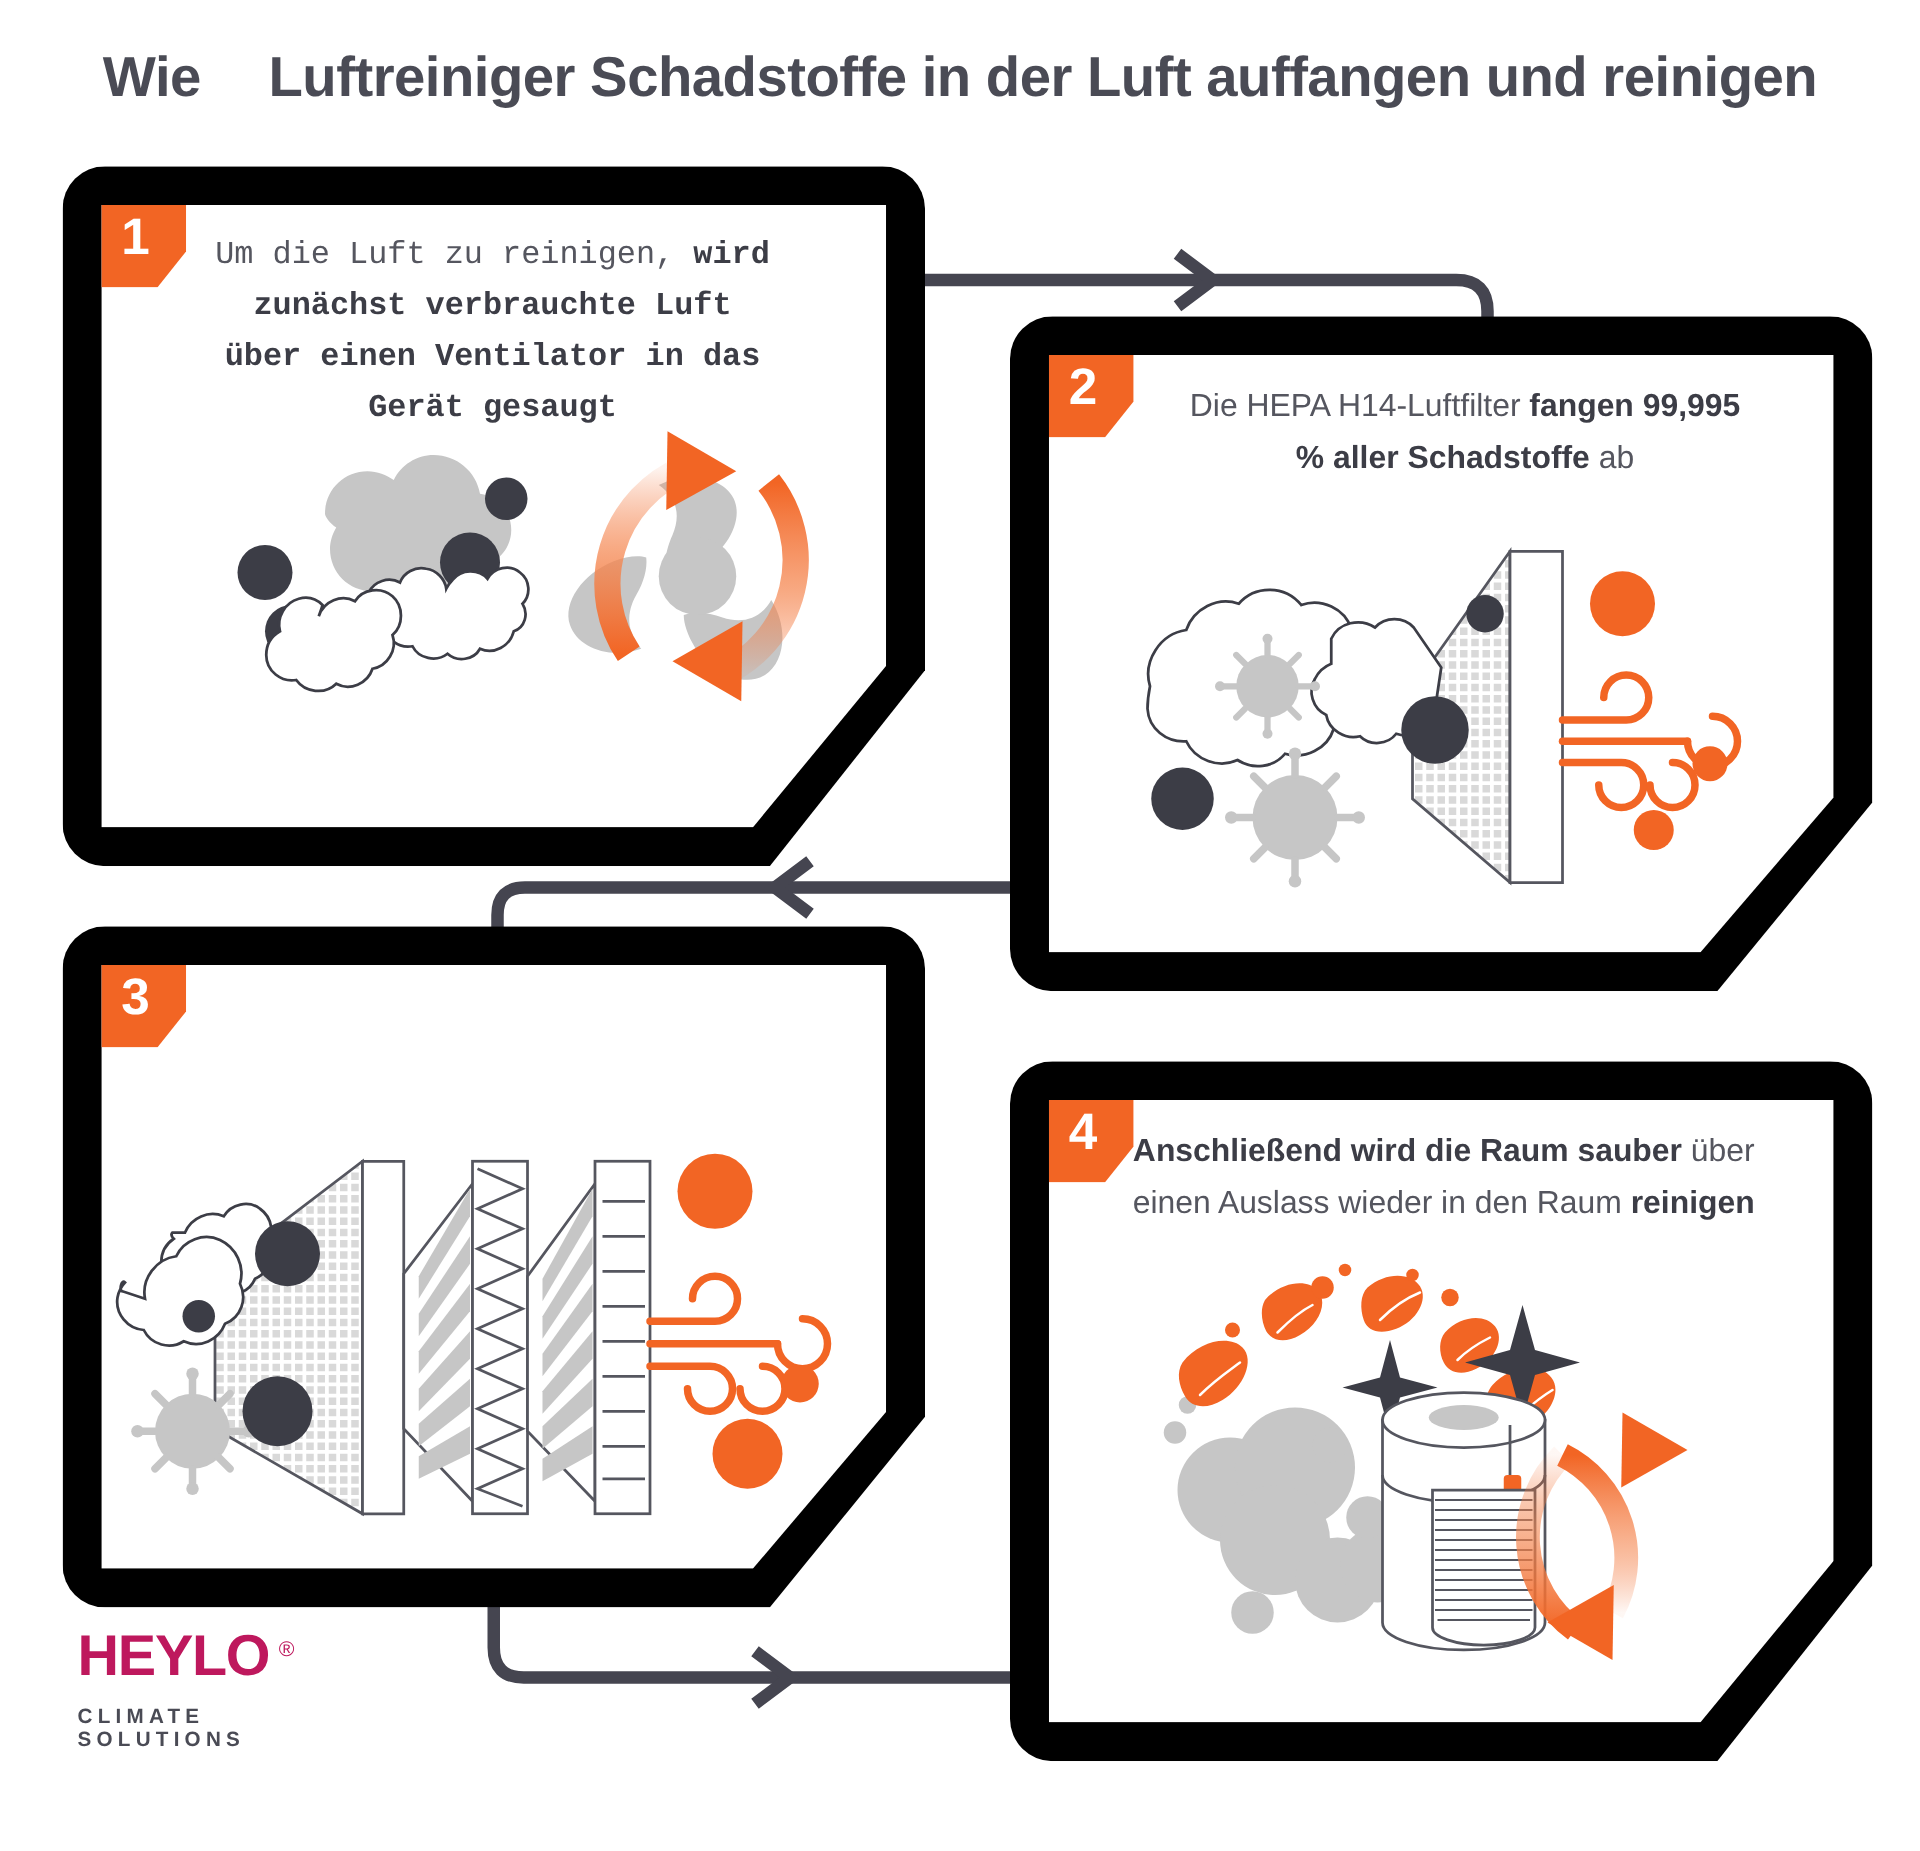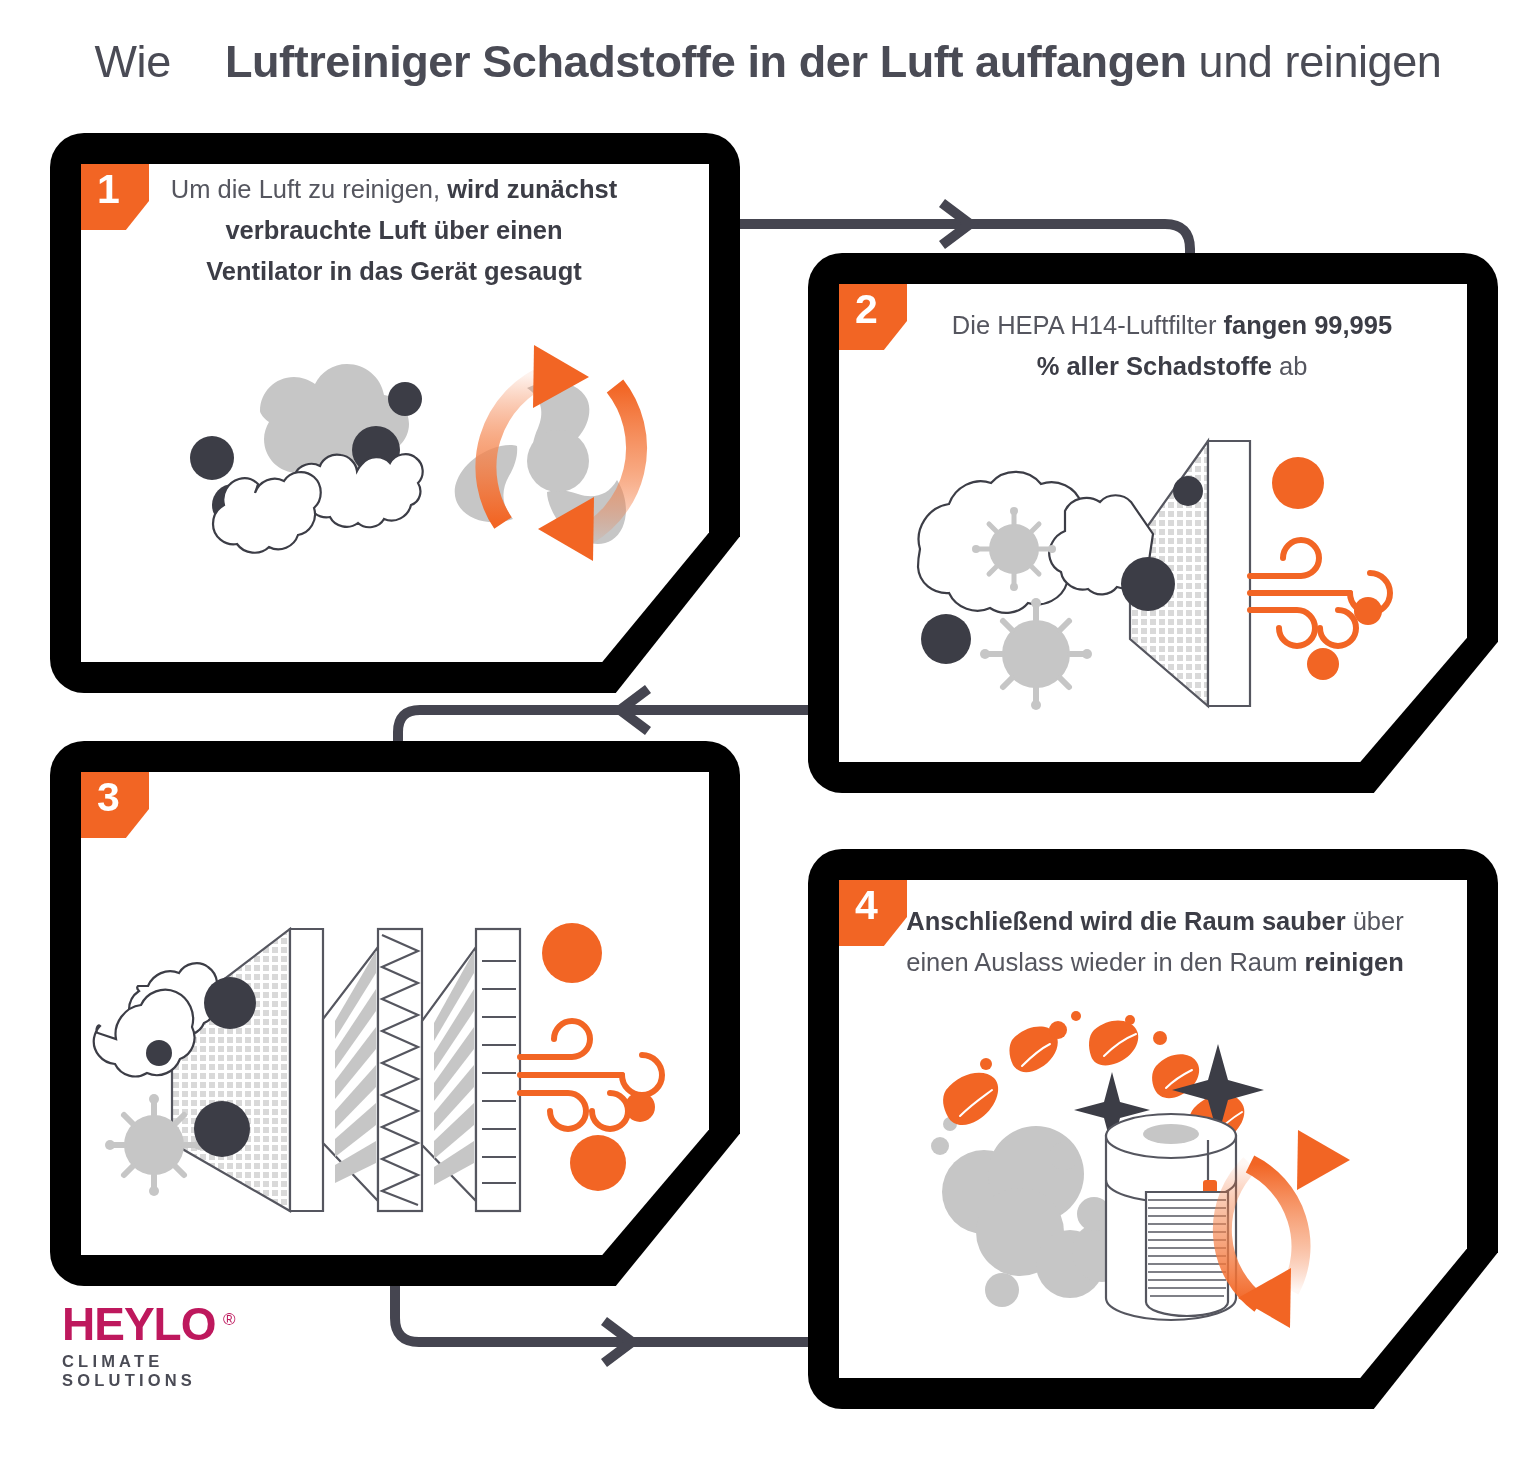--- a/index.html
+++ b/index.html
@@ -9,21 +9,21 @@
     color:#3f404a;
   }
   #stage{position:absolute;inset:0;width:1536px;height:1481px;}
 
   
   .title{
     position:absolute;left:0;top:34px;width:1536px;text-align:center;
     font-size:45px;line-height:56px;color:#4a4b55;letter-spacing:-0.4px;
     white-space:nowrap;
   }
-  .title .lt{font-weight:400;}
+  .title .lt{font-weight:700;}
   .title .bd{font-weight:700;margin-left:42px;}
 
   
   .card{position:absolute;}
   .card .shell{
     position:absolute;inset:0;
     background:#000000;
     border-radius:34px;
     clip-path:polygon(0 0,100% 0,100% 72%,82% 100%,0 100%);
   }
@@ -52,21 +52,21 @@
   .logo .word{
     font-size:46px;font-weight:700;color:#be185d;letter-spacing:-1px;
     line-height:48px;font-family:"Liberation Sans",sans-serif;
     position:relative;display:inline-block;
   }
   .logo .reg{
     position:absolute;right:-19px;top:-4px;font-size:17px;font-weight:400;
   }
   .logo .tag{
     font-size:16.5px;letter-spacing:4.2px;color:#4a4b55;font-weight:700;
-    margin-top:4px;
+    margin-top:16px;
   }
   svg{display:block;overflow:visible;}
 </style>
 </head>
 <body>
 
 <div id="stage">
 
   <div class="title">
     <span class="lt">Wie </span><span class="bd">Luftreiniger Schadstoffe in der Luft auffangen</span><span class="lt"> und reinigen</span>
@@ -91,21 +91,21 @@
   </svg>
 
   <div class="card" style="left:50px;top:133px;width:690px;height:560px;">
     <div class="shell"></div>
     <div class="inner" style="left:31px;top:31px;width:628px;height:498px;"></div>
 
     <div class="numtag" style="left:31px;top:31px;width:68px;height:66px;">
       <span>1</span>
     </div>
 
-    <div class="ctext" style="left:118px;top:36px;width:452px;">
+    <div class="ctext" style="left:118px;top:50px;width:452px;font-family:Liberation Mono, monospace;">
       <span>Um die Luft zu reinigen, </span><b>wird zunächst verbrauchte Luft über einen Ventilator in das Gerät gesaugt</b>
     </div>
 
     <div class="ill" style="left:115px;top:200px;width:530px;height:300px;">
       <svg width="530" height="300" viewBox="0 0 530 300">
 
         <g>
           <path fill="#c6c6c6" d="M95 78c0-19 15-34 34-34 8 0 15 3 21 7 6-12 18-20 32-20 18 0 34 13 37 31 14 2 25 14 25 29 0 16-13 29-29 29h-9c-2 13-13 23-27 23-9 0-18-5-23-12-6 6-14 9-23 9-19 0-34-15-34-34 0-6 2-12 5-17-5-3-9-9-9-11z"></path>
         </g>
 

